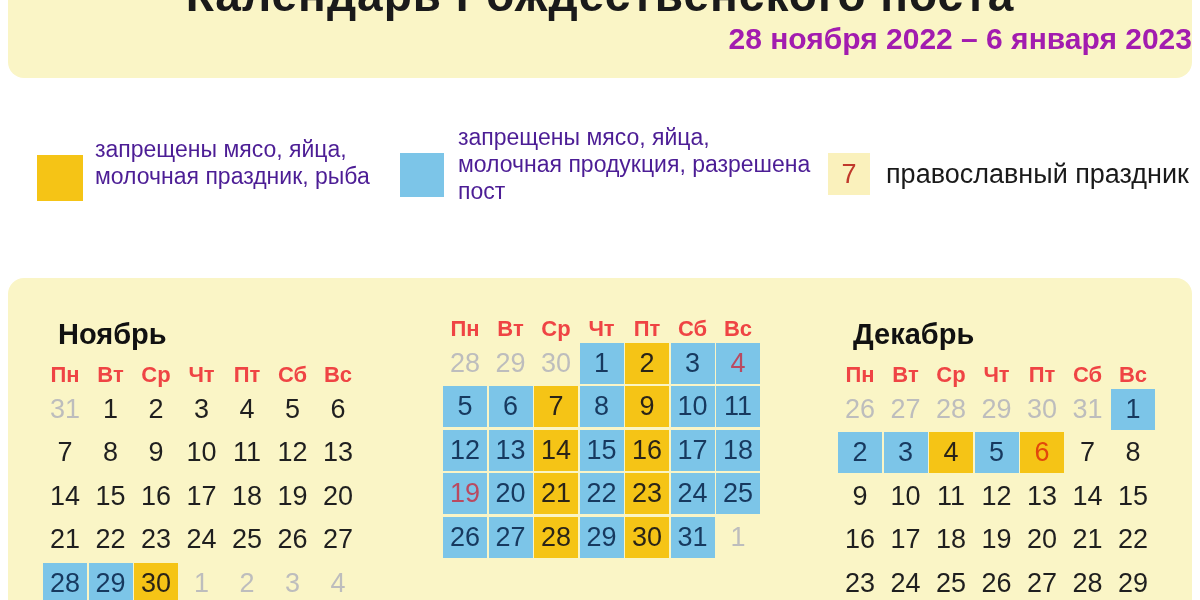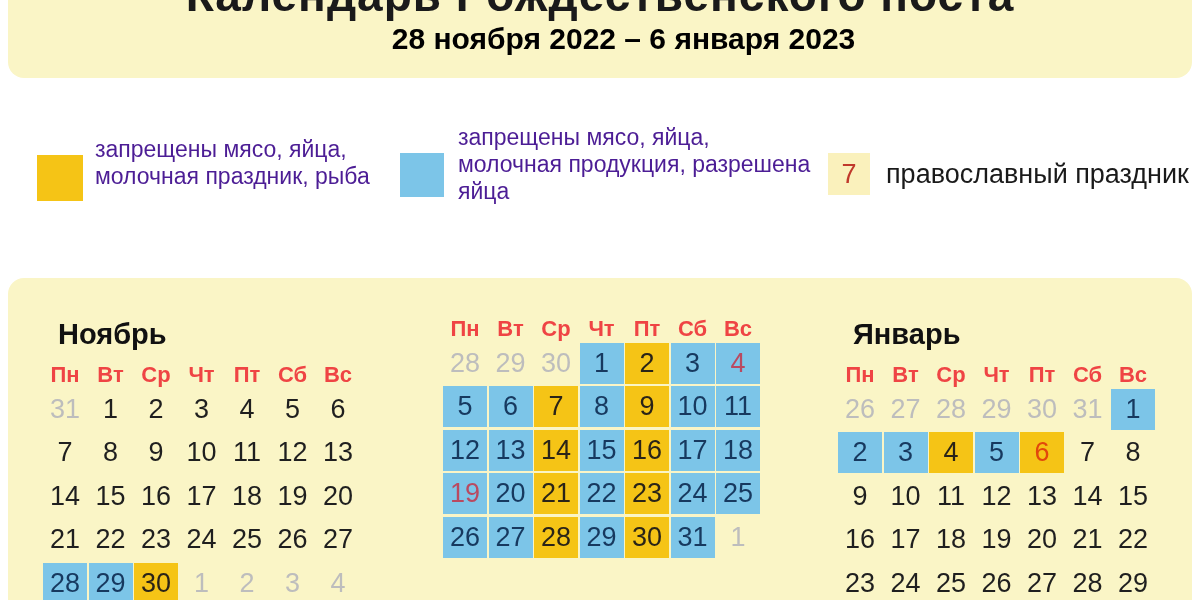--- a/index.html
+++ b/index.html
@@ -11,22 +11,22 @@
   .band-top{
     position:absolute;left:8px;top:-22px;width:1184px;height:100px;
     background:var(--panel);border-radius:16px;
   }
   .clipped-title{
     position:absolute;top:-8px;left:0;right:0;text-align:center;
     font-size:46px;line-height:50px;font-weight:bold;color:#1a1a1a;
     white-space:nowrap;letter-spacing:1px;
   }
   .subtitle{
-    position:absolute;top:44px;left:0;right:0;text-align:center;
-    font-size:30px;font-weight:bold;color:#000000;white-space:nowrap;margin-left:47px;
+    position:absolute;top:44px;left:0;right:0;text-align:right;
+    font-size:30px;font-weight:bold;color:#a21caf;white-space:nowrap;margin-left:47px;
   }
   
   .swatch{position:absolute;}
   .sw-strict{left:37px;top:155px;width:46px;height:46px;background:var(--strict);}
   .sw-fast{left:400px;top:153px;width:44px;height:44px;background:var(--fast);}
   .sw-holiday{
     left:828px;top:153px;width:42px;height:42px;background:#faf1bc;
     display:flex;align-items:center;justify-content:center;
     font-size:27px;color:var(--seven);
   }
@@ -85,21 +85,21 @@
       <div>запрещены мясо, яйца,</div>
       <div>молочная праздник, рыба</div>
     </div>
   </div>
 
   <div class="swatch sw-fast"></div>
   <div class="leg-text leg2">
     <div class="leg-desc">
       <div>запрещены мясо, яйца,</div>
       <div>молочная продукция, разрешена</div>
-      <div>яйца</div>
+      <div>пост</div>
     </div>
   </div>
 
   <div class="swatch sw-holiday">7</div>
   <div class="leg3-label">православный праздник</div>
 
   <div class="panel"></div>
 
   <div class="month m-nov">
     <div class="month-title">Ноябрь</div>
@@ -190,21 +190,21 @@
         <div class="cell c-f">27</div>
         <div class="cell c-s">28</div>
         <div class="cell c-f">29</div>
         <div class="cell c-s">30</div>
         <div class="cell c-f">31</div>
         <div class="cell c-o">1</div>
       </div>
   </div>
 
   <div class="month m-jan">
-    <div class="month-title">Январь</div>
+    <div class="month-title">Декабрь</div>
     <div class="grid">
         <div class="wd">Пн</div>
         <div class="wd">Вт</div>
         <div class="wd">Ср</div>
         <div class="wd">Чт</div>
         <div class="wd">Пт</div>
         <div class="wd">Сб</div>
         <div class="wd">Вс</div>
         <div class="cell c-o">26</div>
         <div class="cell c-o">27</div>

